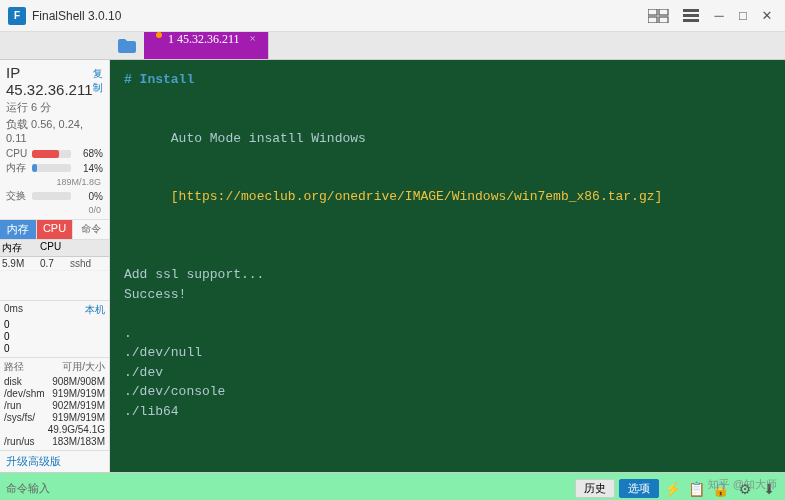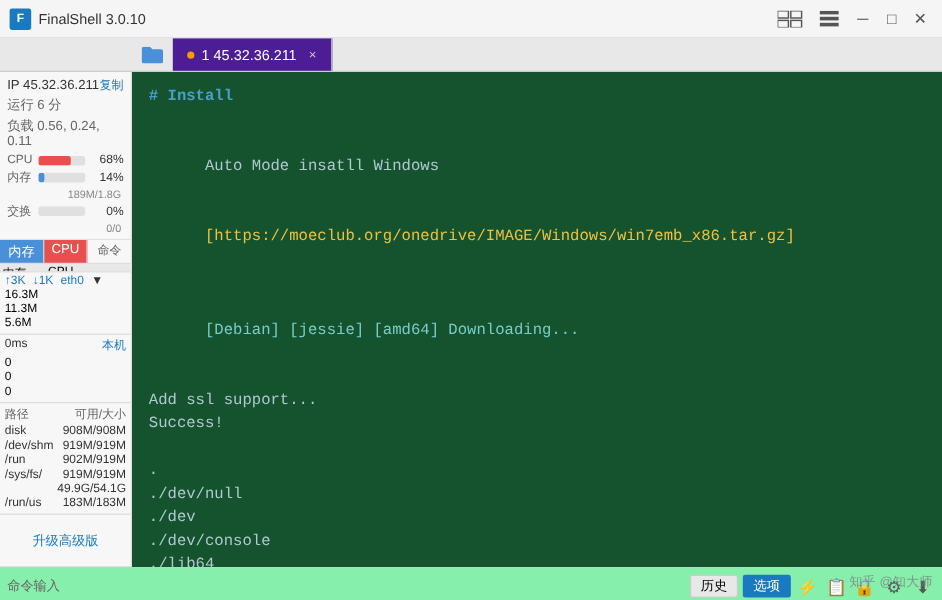--- a/index.html
+++ b/index.html
@@ -72,29 +72,30 @@
       padding-left: 110px;
     }
     .tab-folder-icon {
       display: flex;
       align-items: center;
       padding: 0 8px;
       cursor: pointer;
     }
     .tab {
       display: flex;
-      align-items: center;
+      align-items: flex-start;
       padding: 0 12px;
-      background: #4c1d95;
+      background: #a21caf;
       color: white;
       font-size: 12px;
       border-right: 1px solid #ccc;
       cursor: pointer;
       gap: 6px;
       position: relative;
+      font-family: Liberation Serif, serif;
     }
     .tab .dot {
       width: 6px;
       height: 6px;
       background: #f90;
       border-radius: 50%;
     }
     .tab .close-x {
       font-size: 11px;
       color: #ccc;
@@ -120,21 +121,21 @@
     .sidebar-info {
       padding: 4px 6px;
       border-bottom: 1px solid #e0e0e0;
     }
     .sidebar-info .ip-row {
       display: flex;
       justify-content: space-between;
       align-items: center;
       margin-bottom: 2px;
     }
-    .ip-addr { color: #333; font-size: 11px; }
+    .ip-addr { color: #333; font-size: 15px; }
     .copy-btn {
       font-size: 10px;
       color: #1a7abf;
       cursor: pointer;
       background: none;
       border: none;
       padding: 0;
     }
     .run-time { color: #666; margin-bottom: 2px; }
     .load { color: #666; margin-bottom: 4px; }
@@ -219,25 +220,24 @@
       padding: 2px 4px;
       font-size: 10px;
     }
     .disk-header { display: flex; justify-content: space-between; color: #666; margin-bottom: 2px; }
     .disk-row { display: flex; justify-content: space-between; margin-bottom: 1px; }
     .disk-name { color: #333; width: 52px; overflow: hidden; }
     .disk-val { color: #333; font-size: 10px; }
 
     .sidebar-bottom {
       border-top: 1px solid #ddd;
-      padding: 14px 6px;
+      padding: 3px 6px;
       font-size: 11px;
       color: #1a7abf;
       cursor: pointer;
-      text-align: center;
     }
 
     
     .terminal {
       flex: 1;
       background: #14532d;
       color: #cdd;
       font-family: 'Consolas', 'Courier New', monospace;
       font-size: 13px;
       padding: 10px 14px;
@@ -389,37 +389,20 @@
         <span class="ph-name"></span>
       </div>
       <div class="process-row">
         <span class="pr-mem">5.9M</span>
         <span class="pr-cpu">0.7</span>
         <span class="pr-name">sshd</span>
       </div>
 
     </div>
 
-    <div class="net-section">
-      <div class="net-iface-row">
-        <span class="net-label">↑3K</span>
-        <span class="net-label">↓1K</span>
-        <span class="eth-label">eth0</span>
-        <span style="font-size:10px;color:#333">▼</span>
-      </div>
-      <div class="net-row">
-        <span>16.3M</span>
-      </div>
-      <div class="net-row">
-        <span>11.3M</span>
-      </div>
-      <div class="net-row">
-        <span>5.6M</span>
-      </div>
-    </div>
 
     <div class="ping-section">
       <div style="display:flex; justify-content:space-between;">
         <span class="ping-val">0ms</span>
         <span style="color:#1a7abf; font-size:10px;">本机</span>
       </div>
       <div class="ping-rows">
         <div class="ping-row">0</div>
         <div class="ping-row">0</div>
         <div class="ping-row">0</div>
@@ -463,23 +446,20 @@
   <div class="terminal">
     <div class="term-line term-comment"># Install</div>
     <div class="term-line">&nbsp;</div>
     <div class="term-line">
       <span style="color:#b0c8d0;">Auto Mode insatll Windows</span>
     </div>
     <div class="term-line">
       <span style="color:#f0c040;">[https://moeclub.org/onedrive/IMAGE/Windows/win7emb_x86.tar.gz]</span>
     </div>
     <div class="term-line">&nbsp;</div>
-    <div class="term-line">
-      <span style="color:#7accc8;">[Debian] [jessie] [amd64] Downloading...</span>
-    </div>
     <div class="term-line">&nbsp;</div>
     <div class="term-line term-normal">Add ssl support...</div>
     <div class="term-line term-normal">Success!</div>
     <div class="term-line">&nbsp;</div>
     <div class="term-line term-path">.</div>
     <div class="term-line term-path">./dev/null</div>
     <div class="term-line term-path">./dev</div>
     <div class="term-line term-path">./dev/console</div>
     <div class="term-line term-path">./lib64</div>
 

